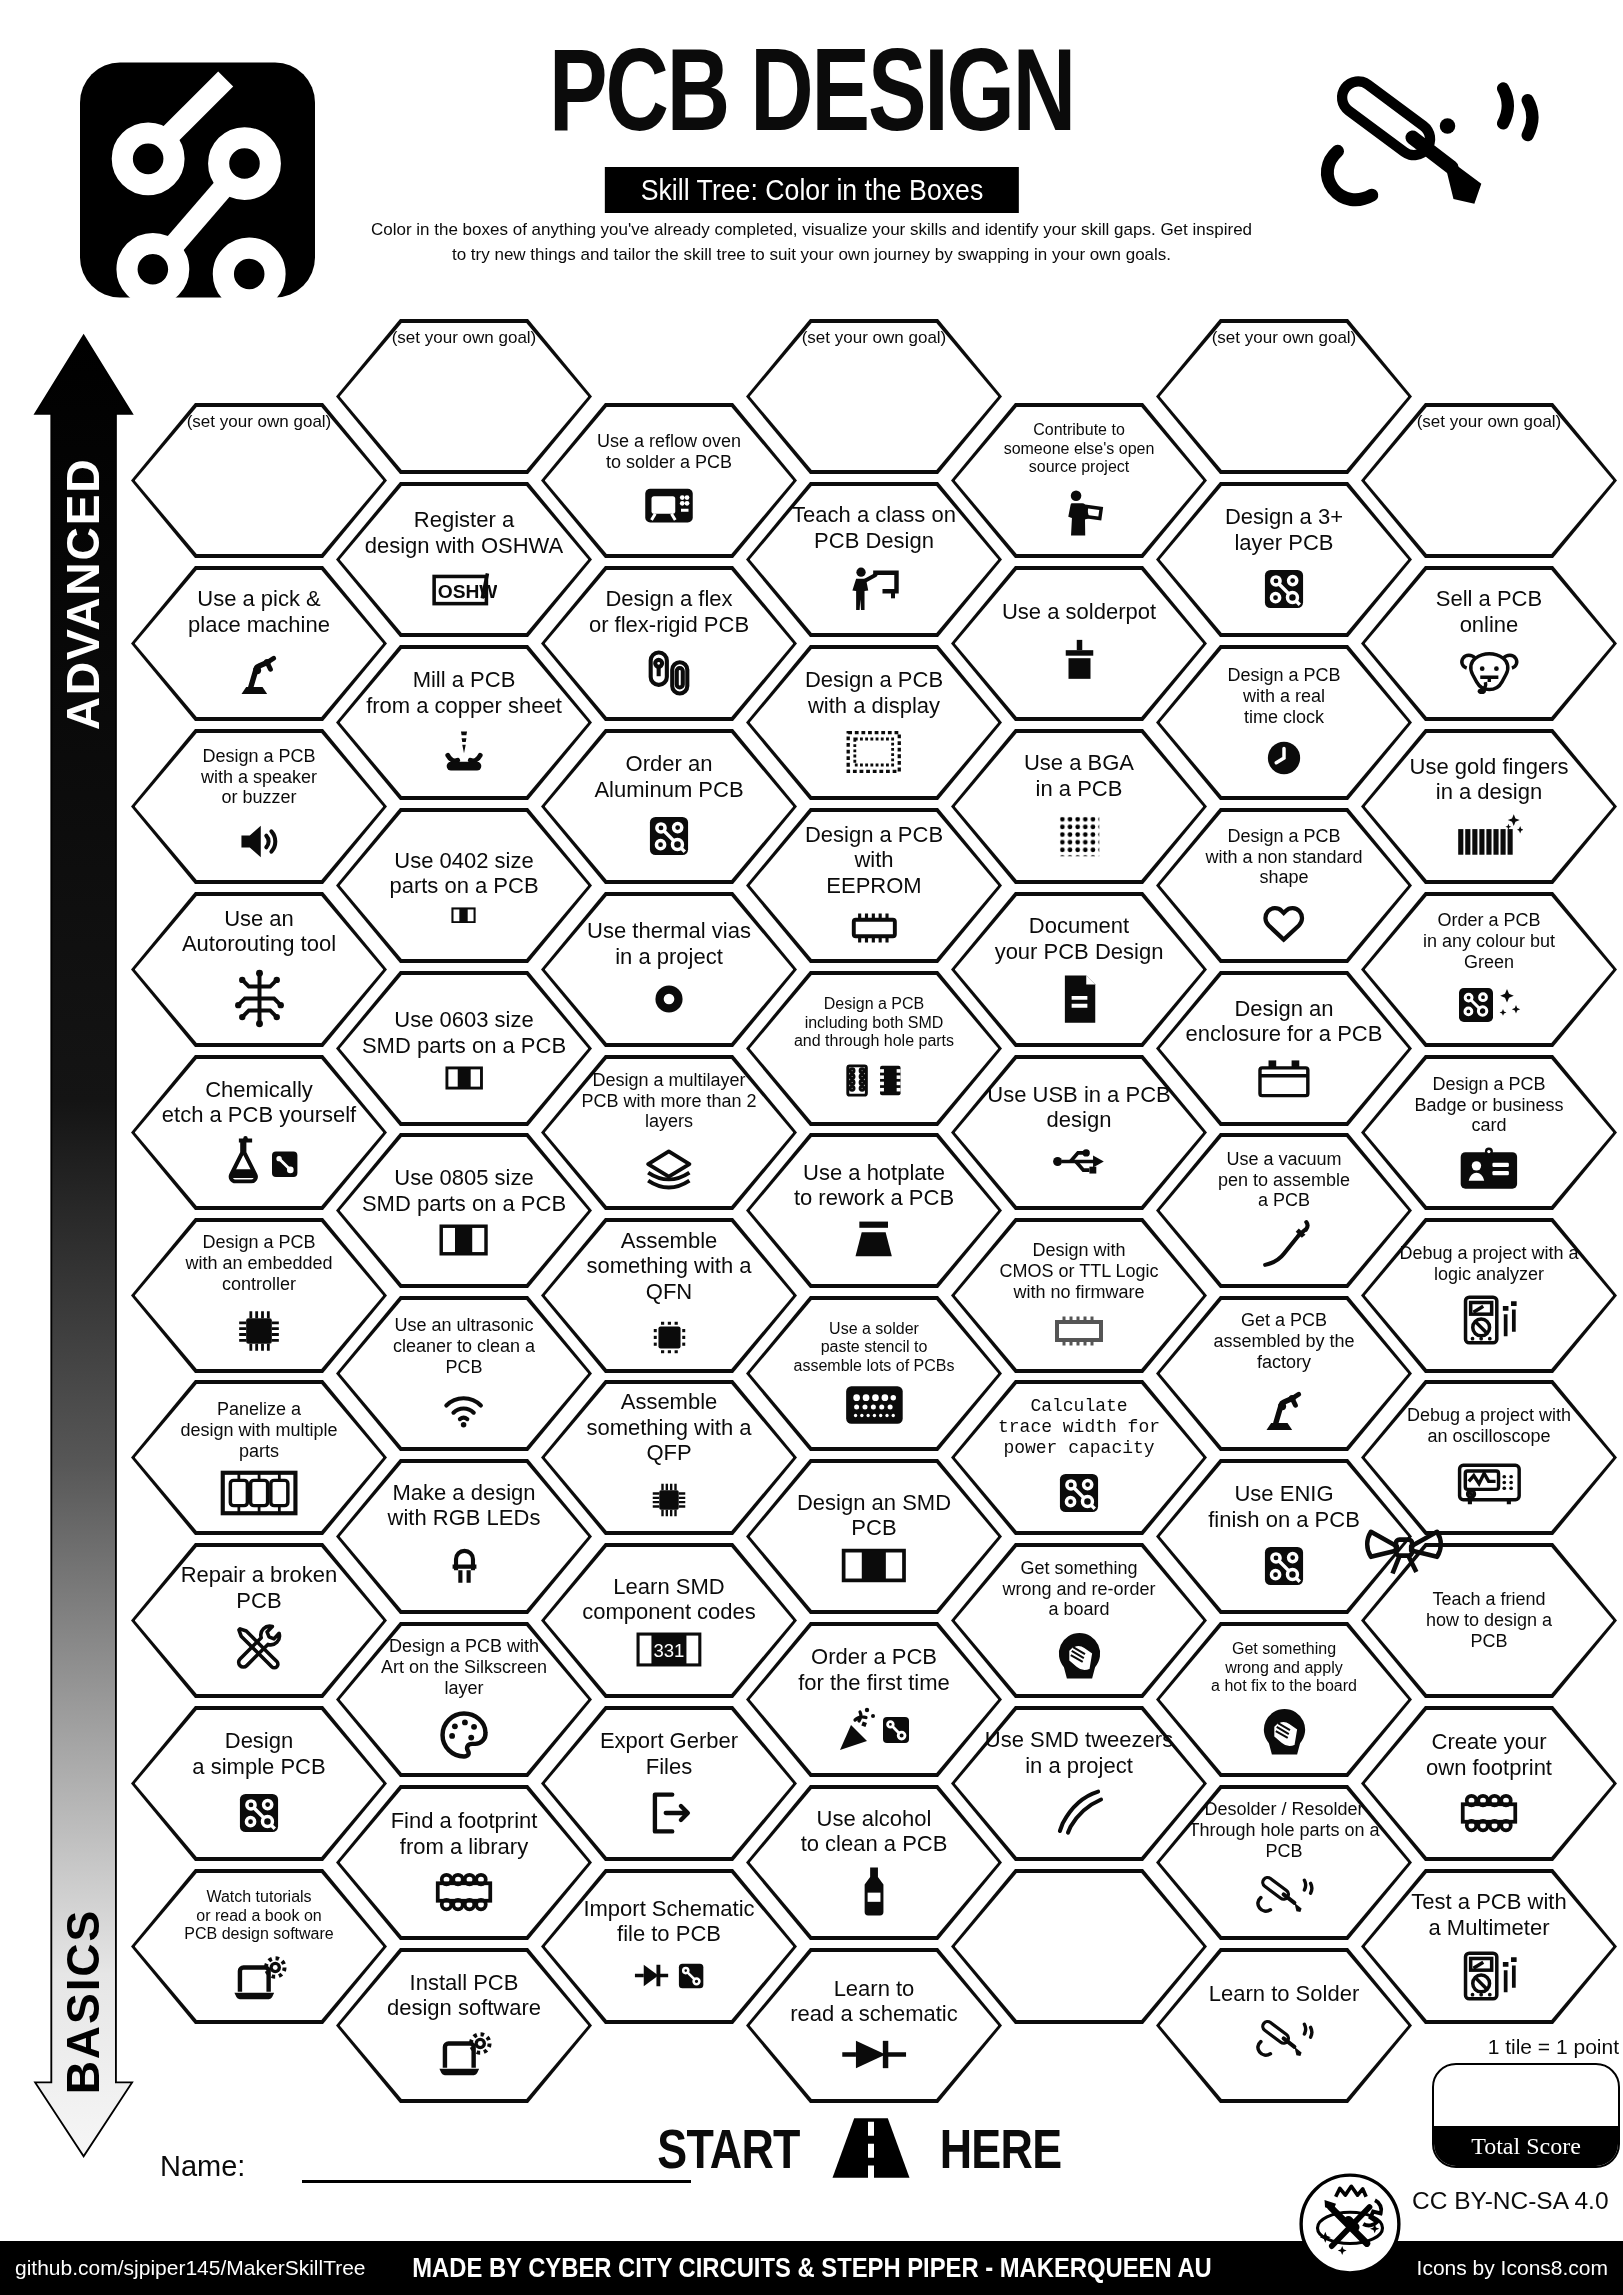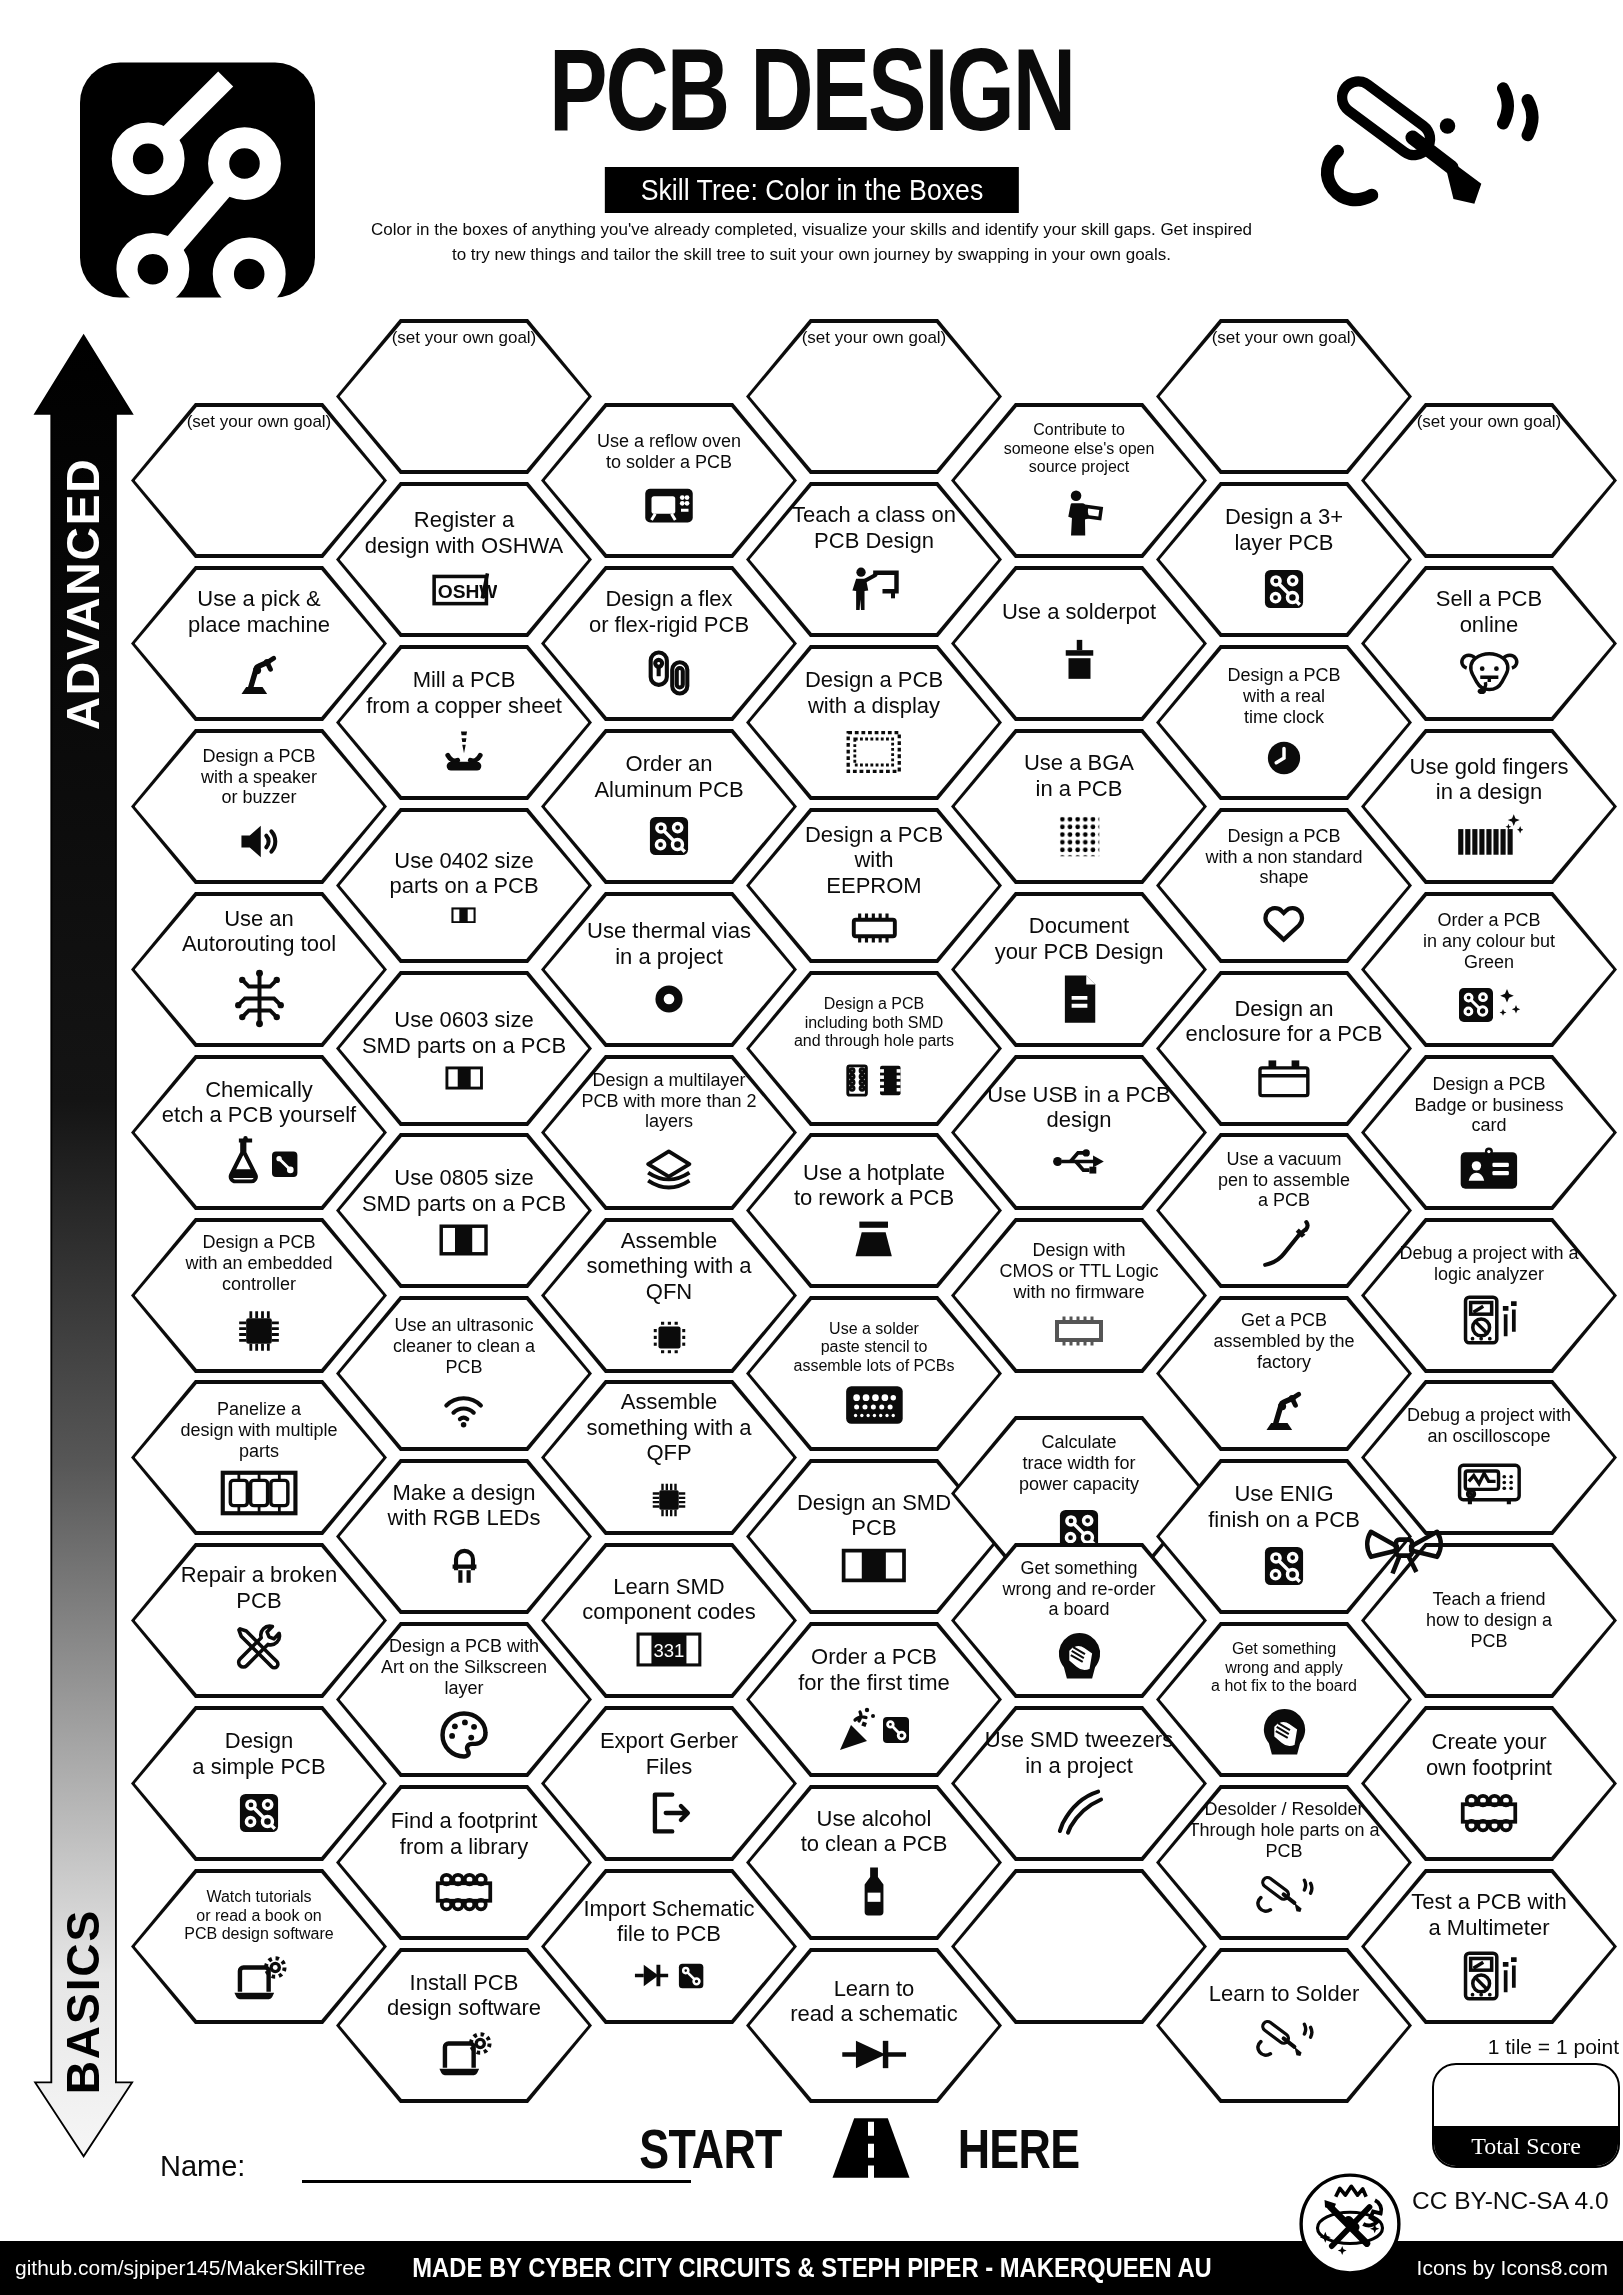--- a/index.html
+++ b/index.html
@@ -28,21 +28,21 @@
   .lbl{white-space:pre-line;line-height:1.16;}
   .f45{font-size:22px;}.f39{font-size:18px;}.f35{font-size:16px;}.f37{font-size:17px;}
   .icon{display:flex;align-items:center;justify-content:center;}
   .icon svg{display:block;}
   .deco-bow{position:absolute;left:-2.8px;top:-27px;height:69px;z-index:5;}
   .deco-bow svg{height:69px;}
   
   #axis{position:absolute;left:25.4px;top:331px;}
   
   .start-here{position:absolute;left:858px;top:2113px;transform:translateX(-50%);
-    display:flex;align-items:center;gap:26px;}
+    display:flex;align-items:center;gap:8px;}
   .start-here .w{font-size:56px;font-weight:bold;letter-spacing:-0.9px;transform:scaleX(.8);white-space:nowrap;}
   .start-here .icon svg{height:70px;}
   .name-row{position:absolute;left:160px;top:2150px;display:flex;align-items:flex-end;gap:48px;}
   .name-row .nl{font-size:29px;}
   .name-line{display:inline-block;width:389px;border-bottom:3.2px solid #000;height:27px;margin-left:8.3px;}
   .score-note{position:absolute;left:1432px;width:187px;top:2035px;text-align:right;font-size:21px;padding-right:4.6px;}
   .score-box{position:absolute;left:1432px;top:2063px;width:184px;height:101px;
     border:2.3px solid #000;border-radius:24px;overflow:hidden;display:flex;flex-direction:column;background:#fff;font-family:Liberation Serif, serif;}
   .score-fill{flex:1;}
   .score-bar{height:40px;background:#000;color:#fff;display:flex;align-items:center;justify-content:center;font-size:24px;}
@@ -940,21 +940,21 @@
 CMOS or TTL Logic
 with no firmware</div>
           <span class="icon">
             <svg viewBox="0 0 30 20" style="height:40px" fill="currentColor">
               <rect x="4" y="5.5" width="22" height="9" fill="none" stroke="#555" stroke-width="2"></rect>
               <path d="M7.5 5.5V2.8M11 5.5V2.8M14.5 5.5V2.8M18 5.5V2.8M21.5 5.5V2.8M7.5 14.5v2.7M11 14.5v2.7M14.5 14.5v2.7M18 14.5v2.7M21.5 14.5v2.7" stroke="#555" stroke-width="1.5" fill="none"></path>
             </svg>
           </span>
         </div>
       </div>
-      <div class="hex" style="left: 951px; top: 1416px;">
+      <div class="hex" style="left: 951px; top: 1380px; font-family: Liberation Mono, monospace;">
         <div class="hexb"></div>
         <div class="hexf"></div>
         <div class="hexc">
           <div class="lbl f39">Calculate
 trace width for
 power capacity</div>
           <span class="icon">
             <svg viewBox="0 0 24 24" style="height:52px" fill="currentColor">
               <rect x="3.2" y="3.2" width="17.6" height="17.6" rx="2.6"></rect>
               <g stroke="#fff" stroke-width="1.6" fill="none">

